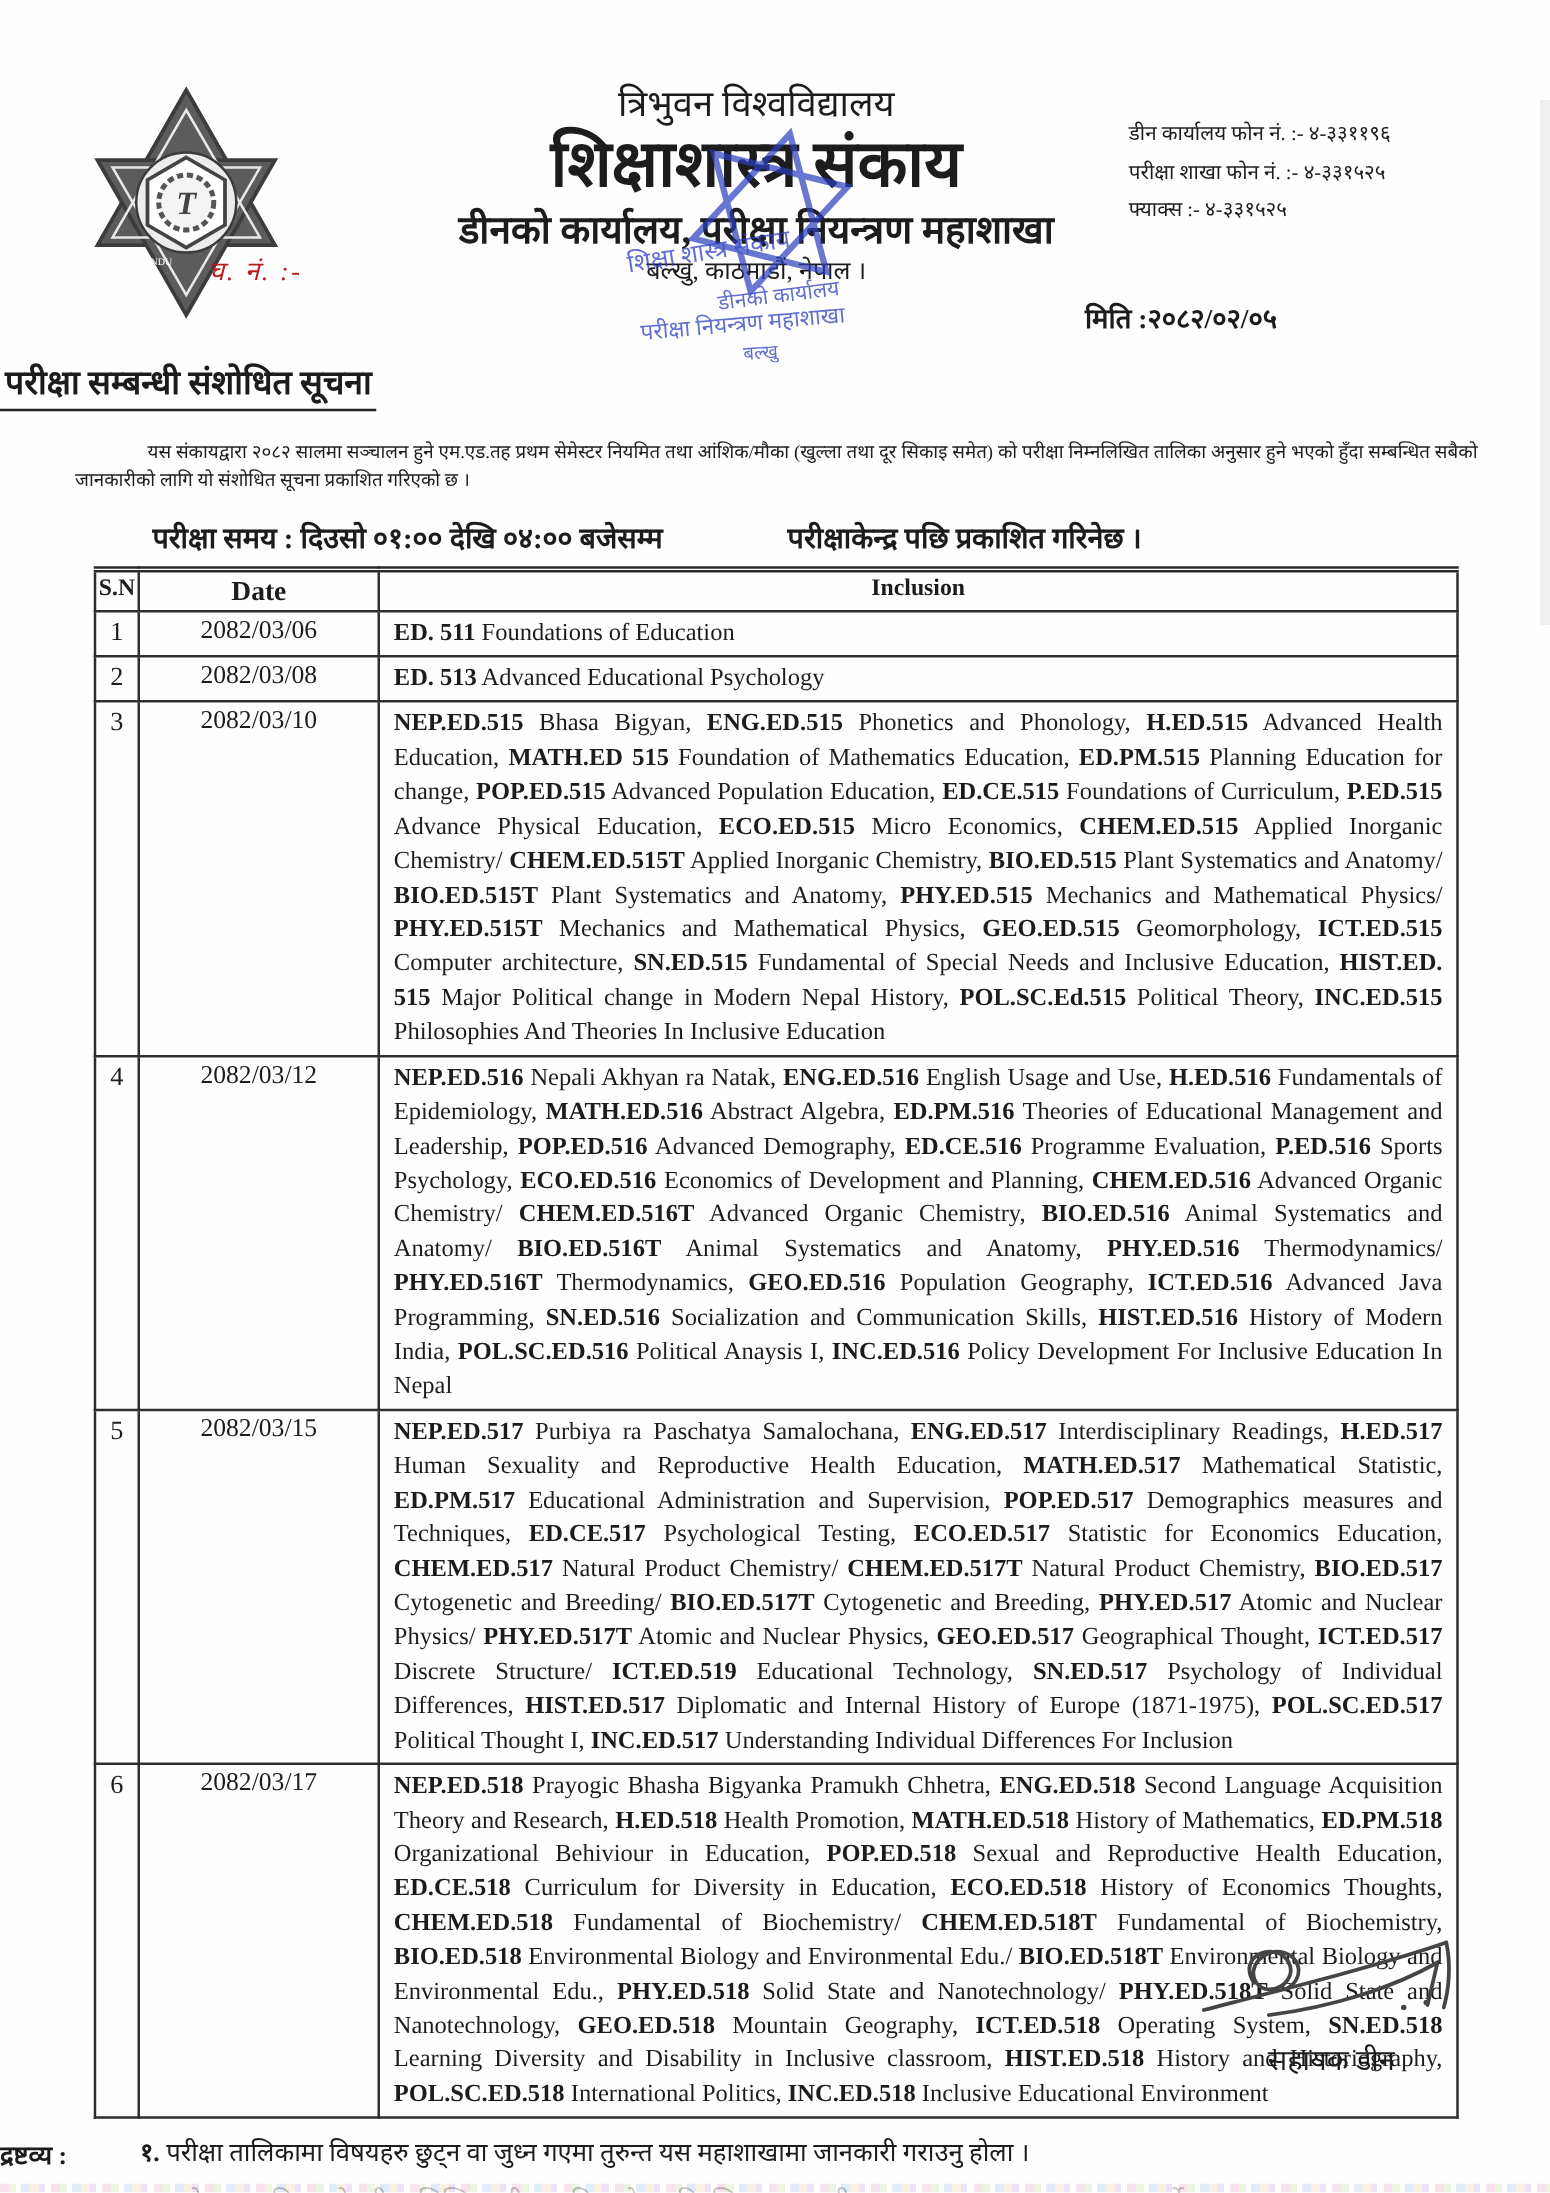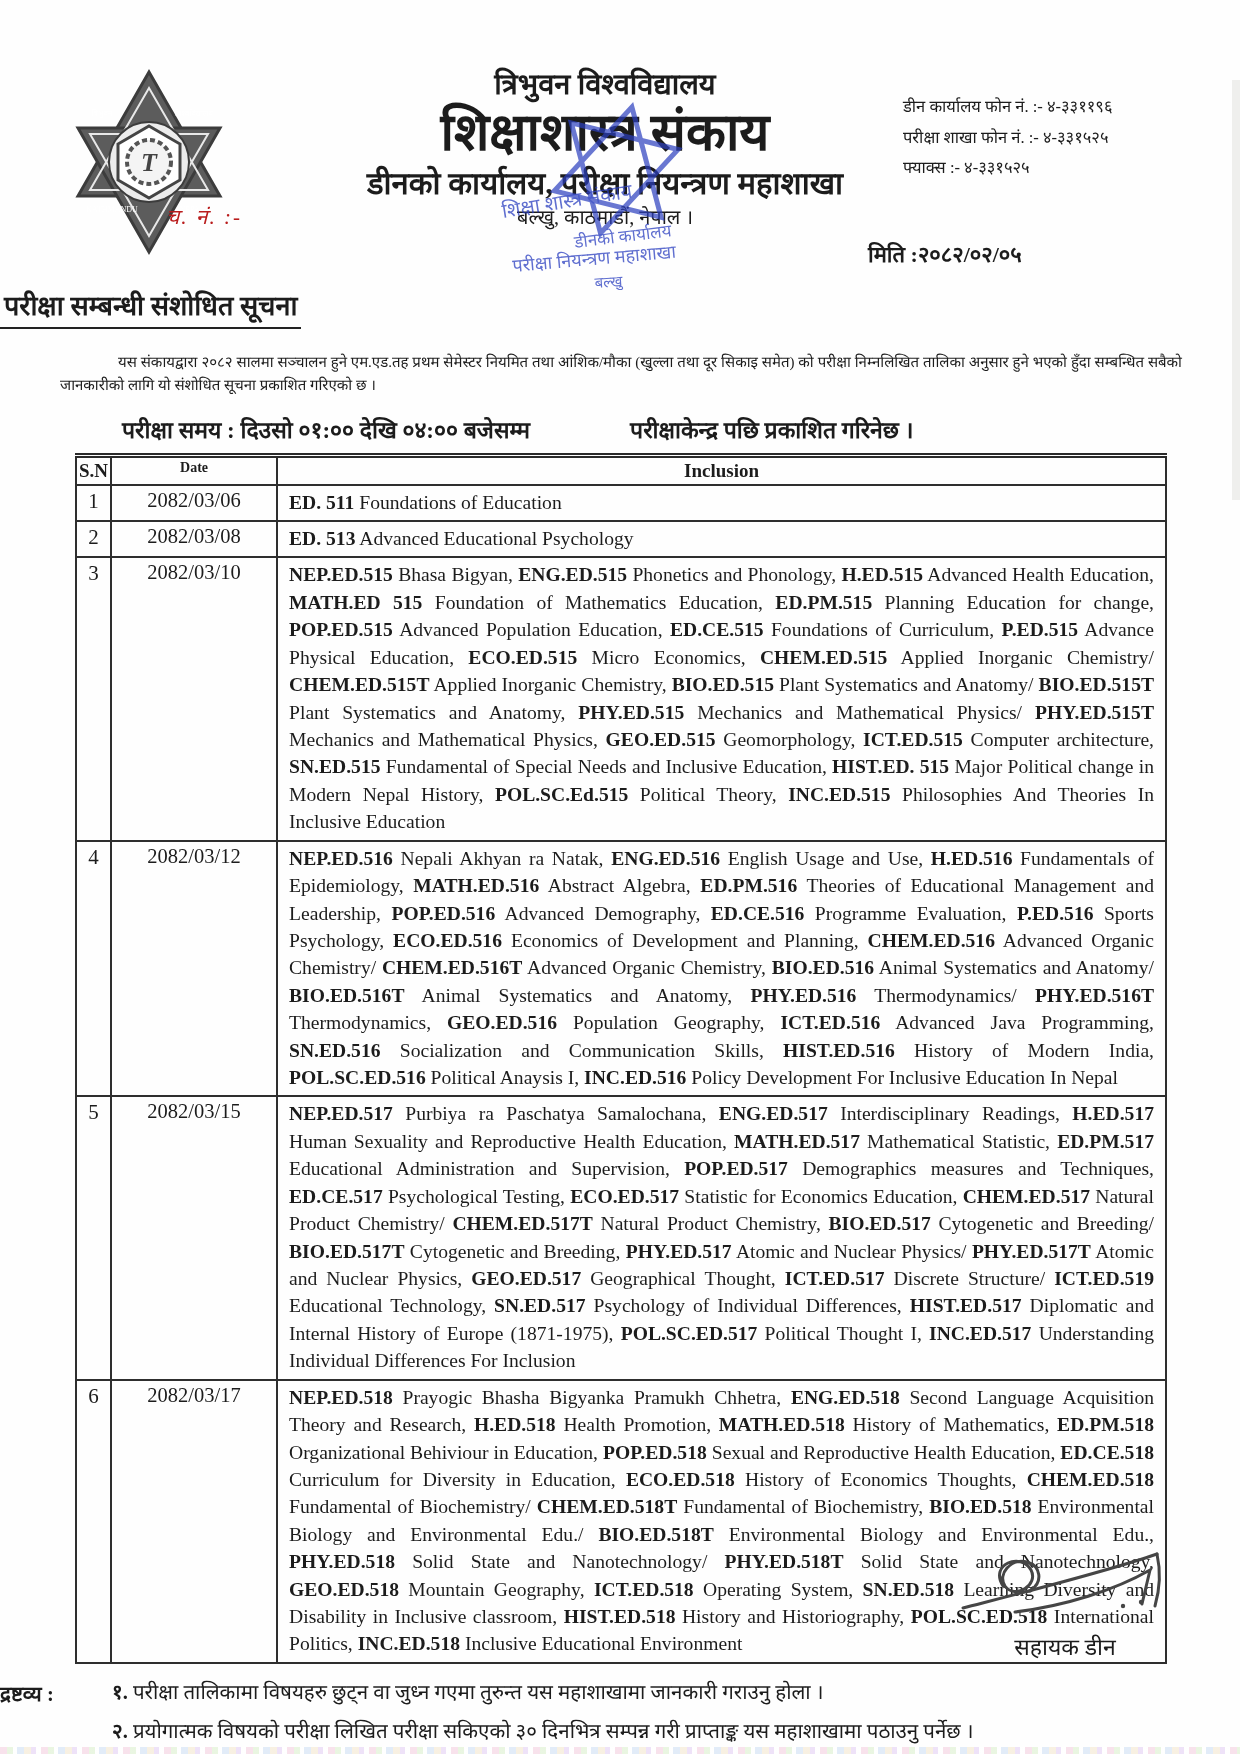--- a/index.html
+++ b/index.html
@@ -10,38 +10,38 @@
     width: 1240px; height: 1754px;
     margin: 0 auto;
     background: #fefefe;
     overflow: hidden;
   }
   
   .header { position: relative; height: 272px; }
   .seal { position:absolute; left:60px; top:66px; width:178px; height:192px; }
   .ref-no { position:absolute; left:166px; top:202px; font-size:21px; font-style:italic; color:#b91c1c; letter-spacing:2px; }
   .head-center { position:absolute; left:250px; top:66px; width:710px; text-align:center; }
-  .h-univ  { font-size:29px; font-weight:bold; line-height:1.25; }
+  .h-univ  { font-size:29px; font-weight:normal; line-height:1.25; }
   .h-fac   { font-size:52px; font-weight:bold; line-height:1.2; }
   .h-office{ font-size:31px; font-weight:bold; line-height:1.25; }
   .h-addr  { font-size:20px; line-height:1.4; }
   .contact { position:absolute; left:903px; top:92px; font-size:16.5px; line-height:1.85; white-space:nowrap; }
   .date-line { position:absolute; left:868px; top:238px; font-size:22px; font-weight:bold; white-space:nowrap; }
   .stamp { position:absolute; left:455px; top:100px; width:310px; height:190px; opacity:.88; pointer-events:none; }
   
   .title-wrap { margin-top:14px; }
   .title { display:inline-block; font-size:27px; font-weight:bold; border-bottom:2.5px solid #222; padding: 0 4px 4px; }
   .body-para { margin: 22px 58px 0 60px; font-size:15px; line-height:1.52; text-align:justify; text-indent:58px; }
   .time-row { display:flex; margin: 16px 0 8px 122px; font-size:23px; font-weight:bold; }
   .time-row .center-note { margin-left:100px; }
   
   table.exam { border-collapse:collapse; margin-left:75px; width:1092px; border:2px solid #2a2a2a; border-top:5px double #2a2a2a; }
   table.exam th, table.exam td { border:2px solid #2e2e2e; vertical-align:top; }
   th.h-sn { width:32px; font-size:19px; padding:2px; }
-  th.h-date { width:166px; font-size:14px; padding:2px; }
+  th.h-date { width:192px; font-size:22px; padding:2px; }
   th.h-sub { font-size:19px; padding:2px; }
   td.c-sn { text-align:center; font-size:21px; padding:3px 2px; }
   td.c-date { text-align:center; font-size:20.5px; padding:3px 2px; white-space:nowrap; }
   td.c-sub { font-size:19.6px; line-height:1.4; text-align:justify; padding:3px 11px 4px; }
   td.c-sub b { font-weight:bold; }
   
   .notes { position:relative; margin: 14px 40px 0 112px; font-size:20.5px; line-height:1.45; }
   .notes-label { position:absolute; left:-112px; top:2px; width:108px; font-weight:bold; font-size:20.5px; }
   .note-item { margin-bottom:9px; padding-left:36px; text-indent:-36px; padding-right:120px; }
   .note-num { font-weight:bold; }

